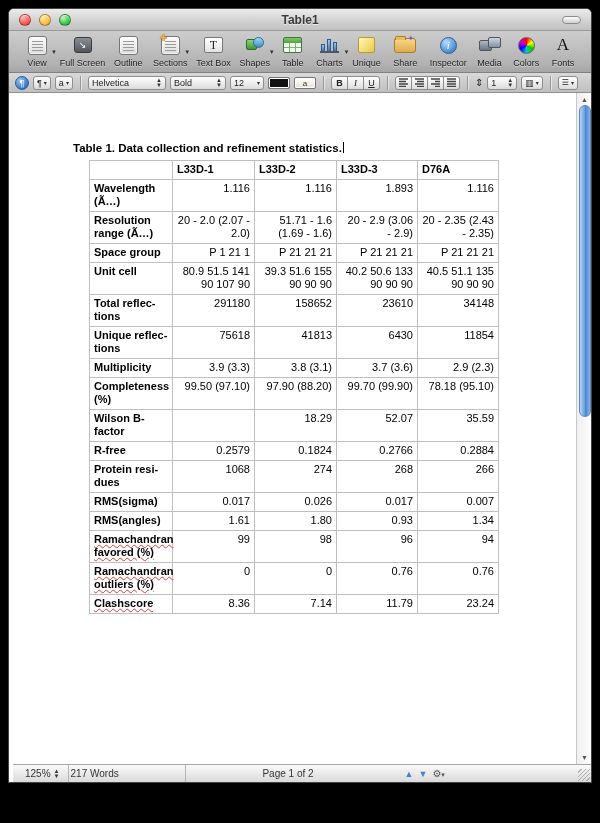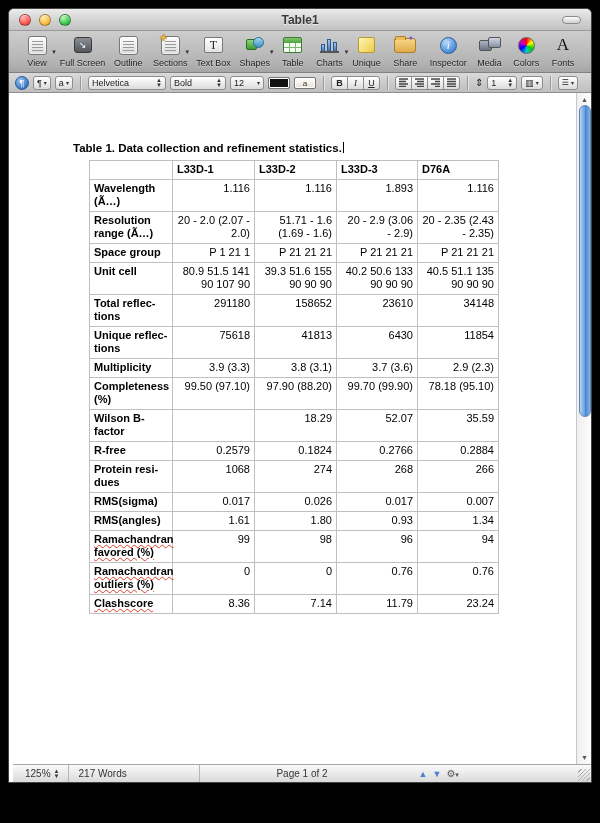--- a/index.html
+++ b/index.html
@@ -115,21 +115,21 @@
   table.stats td { text-align:right; }
   thead th { padding-top:3px; padding-bottom:3px; }
   th.misspell { text-decoration:underline; text-decoration-style:wavy; text-decoration-color:#e03b2f; text-decoration-thickness:1px; }
 
   
   .statusbar { position:absolute; left:4px; bottom:0; right:0; height:18px;
     background:linear-gradient(#fafafa,#dadada); border-top:1px solid #a6a6a6;
     display:flex; align-items:center; font-size:10px; color:#333; }
   .st-zoom { display:flex; align-items:center; gap:3px; padding:0 8px 0 12px; }
   .st-sep { width:1px; height:17px; background:#b5b5b5; }
-  .st-words { padding:0 10px; width:130px; }
+  .st-words { padding:0 2px; width:116px; }
   .st-page { width:205px; text-align:center; }
   .st-nav { display:flex; align-items:center; gap:5px; padding-left:14px; }
   .tri { font-size:9px; color:#4b7fd0; }
   .gear { font-size:10px; color:#555; }
   .grip { position:absolute; right:1px; bottom:1px; width:12px; height:12px;
     background:repeating-linear-gradient(135deg, transparent 0 2px, #b0b0b0 2px 3px); }
 </style>
 </head>
 <body>
 

